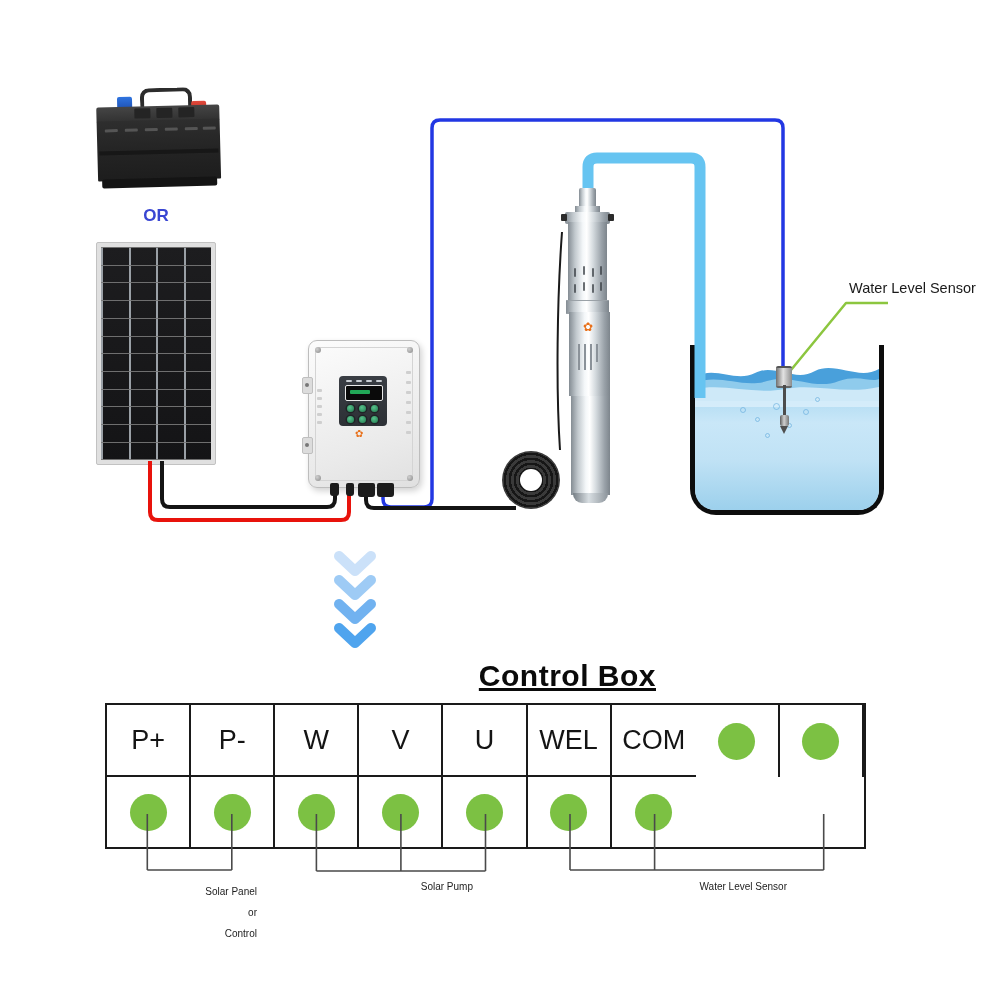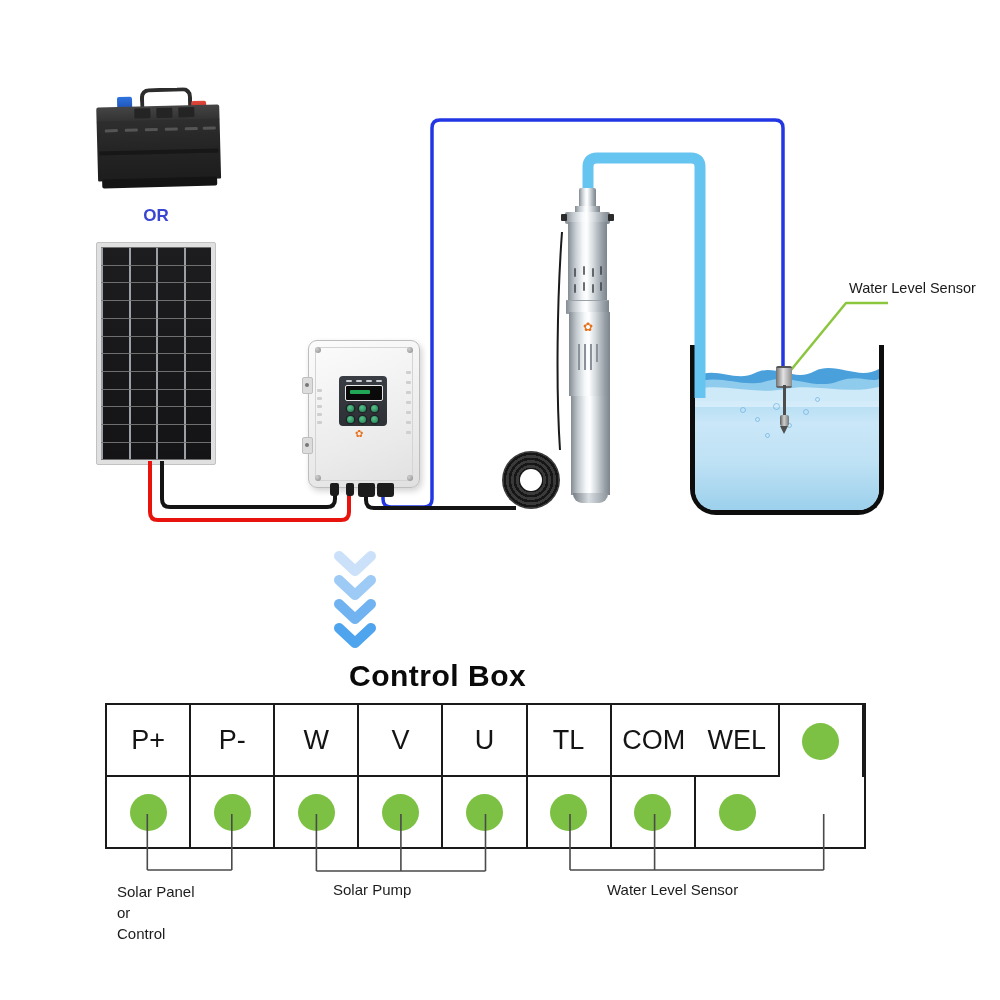--- a/index.html
+++ b/index.html
@@ -82,34 +82,34 @@
   #sensor-body{left:1px;top:1px;width:16px;height:18px;background:linear-gradient(90deg,#6f6f6f,#e3e3e3 45%,#8c8c8c);
                border-top:2px solid #555;border-bottom:2px solid #666;border-radius:2px;}
   #sensor-rod{left:8px;top:20px;width:2.5px;height:32px;background:#4c4c4c;}
   #sensor-weight{left:4.5px;top:50px;width:9px;height:11px;background:linear-gradient(90deg,#5d5d5d,#cfcfcf 45%,#777);border-radius:2px;}
   #sensor-tip{left:4.5px;top:61px;width:0;height:0;border-left:4.5px solid transparent;border-right:4.5px solid transparent;border-top:8px solid #4f4f4f;}
 
   
   #sensor-annotation{left:845px;top:280px;width:135px;font-size:14.5px;color:#1a1a1a;text-align:center;z-index:3;}
 
   
-  #control-box-title{left:349px;top:659px;width:320px;text-align:left;font-size:30px;font-weight:bold;
-                     letter-spacing:.5px;color:#0a0a0a;z-index:3;}
+  #control-box-title{left:336px;top:659px;width:320px;text-align:right;font-size:30px;font-weight:bold;
+                     letter-spacing:.5px;color:#0a0a0a;z-index:3;text-decoration:underline;}
 
   
   #terminal-table{left:105px;top:703px;width:761px;height:146px;border:2px solid #1a1a1a;box-sizing:border-box;
                   display:grid;grid-template-columns:repeat(9,1fr);grid-template-rows:72px 70px;z-index:2;background:#fff;}
   .t-cell{border-right:2px solid #1a1a1a;border-bottom:2px solid #1a1a1a;display:flex;align-items:center;justify-content:center;
           font-size:27px;color:#141414;}
   .t-cell.last-col{border-right:none;}
   .t-cell.dot-row{border-bottom:none;}
   .dot{width:37px;height:37px;border-radius:50%;background:#7cc143;}
 
   
-  .group-label{position:absolute;font-size:15px;color:#1c1c1c;text-align:left;z-index:3;}
+  .group-label{position:absolute;font-size:10px;color:#1c1c1c;text-align:right;z-index:3;}
   #lbl-solar-panel{left:117px;top:881px;width:140px;line-height:21px;}
   #lbl-solar-pump{left:333px;top:881px;width:140px;}
   #lbl-water-level{left:607px;top:881px;width:180px;}
 
   svg.overlay{position:absolute;left:0;top:0;z-index:5;pointer-events:none;}
 </style>
 </head>
 <body>
 
 <div id="stage">
@@ -234,23 +234,22 @@
   <div id="sensor-annotation" class="abs">Water Level Sensor</div>
 
   <div id="control-box-title" class="abs">Control Box</div>
 
   <div id="terminal-table" class="abs">
     <div class="t-cell">P+</div>
     <div class="t-cell">P-</div>
     <div class="t-cell">W</div>
     <div class="t-cell">V</div>
     <div class="t-cell">U</div>
-    <div class="t-cell">TL</div>
+    <div class="t-cell">WEL</div>
     <div class="t-cell last-col">COM</div>
-    <div class="t-cell">WEL</div>
     <div class="t-cell dot-row">
         <div class="dot"></div>
       </div>
     <div class="t-cell dot-row">
         <div class="dot"></div>
       </div>
     <div class="t-cell dot-row">
         <div class="dot"></div>
       </div>
     <div class="t-cell dot-row">

